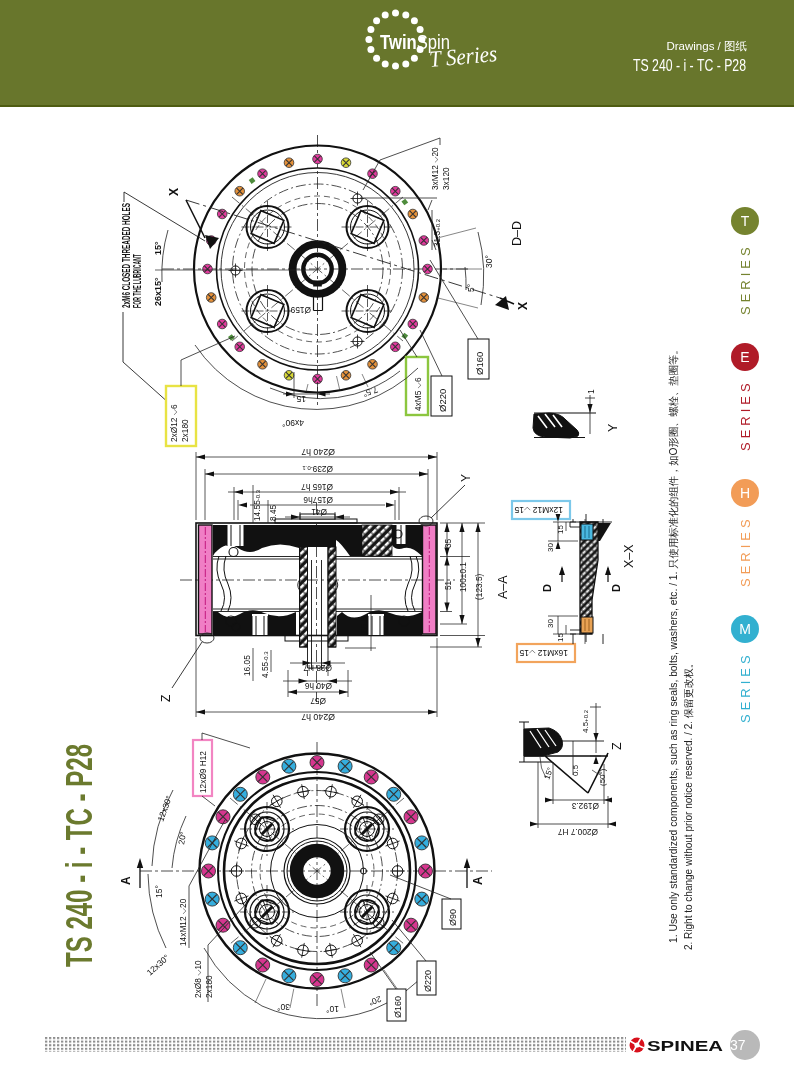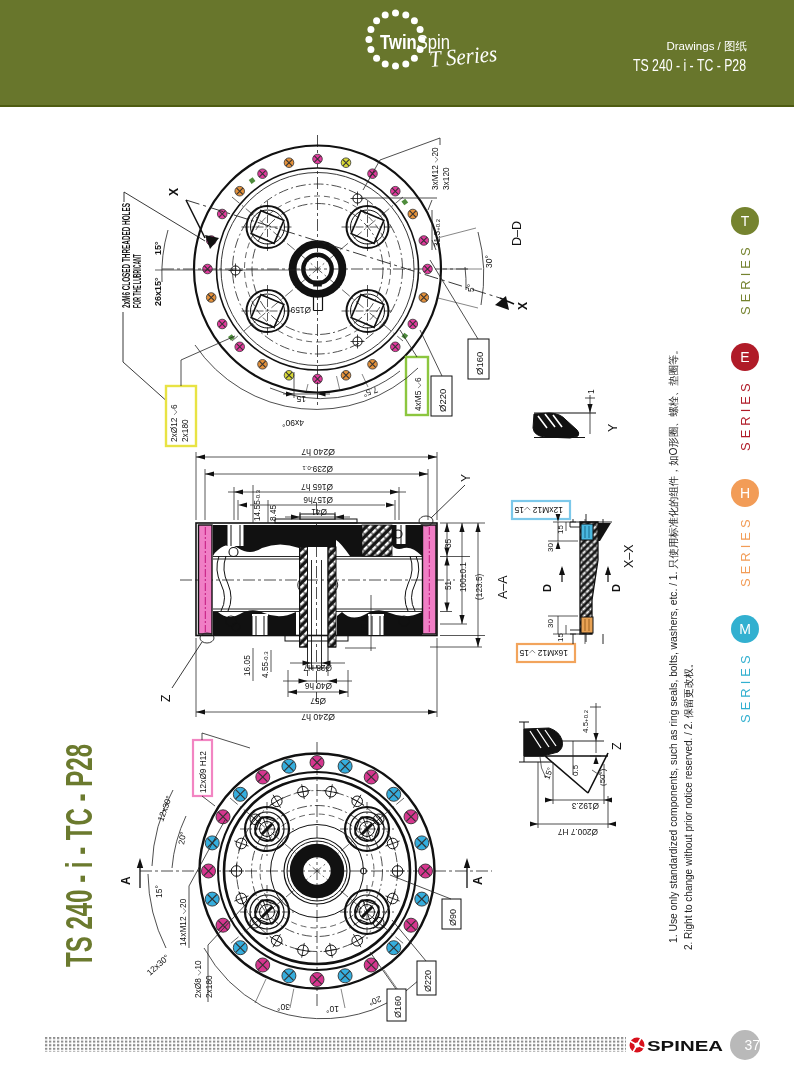--- a/index.html
+++ b/index.html
@@ -82,21 +82,21 @@
 
 <div class="abs" style="left:626px;top:1036px;width:100px;height:18px;background:#fff;">
 <svg width="100" height="18" viewBox="0 0 100 18">
 <circle cx="11" cy="9" r="7.5" fill="#d8111c"></circle>
 <circle cx="11" cy="9" r="2.6" fill="#fff"></circle>
 <path d="M 11 9 L 4 5 M 11 9 L 15 2 M 11 9 L 18 12 M 11 9 L 7 16" stroke="#fff" stroke-width="1.6"></path>
 <text x="21" y="15" font-size="15.5" font-weight="bold" fill="#111" font-family="Liberation Sans, sans-serif" textLength="76" lengthAdjust="spacingAndGlyphs">SPINEA</text>
 </svg>
 </div>
 
-<div class="abs" style="left:730px;top:1030px;width:30px;height:30px;border-radius:50%;background:#b9b9b9;color:#fff;text-align:right;line-height:30px;font-size:14px;">37</div>
+<div class="abs" style="left:730px;top:1030px;width:30px;height:30px;border-radius:50%;background:#b9b9b9;color:#fff;text-align:left;line-height:30px;font-size:14px;">37</div>
 
 <svg class="abs" style="left:0;top:0;" width="794" height="1077" viewBox="0 0 794 1077" fill="none" stroke="#1a1a1a">
 <g id="drawing">
 <defs>
 <pattern id="hatch" width="6" height="6" patternUnits="userSpaceOnUse" patternTransform="rotate(45)">
 <rect width="6" height="6" fill="#fff"></rect>
           <rect width="2.4" height="6" fill="#111"></rect>
 </pattern>
 <pattern id="hatch2" width="5" height="5" patternUnits="userSpaceOnUse" patternTransform="rotate(45)">
 <rect width="5" height="5" fill="#fff"></rect>

